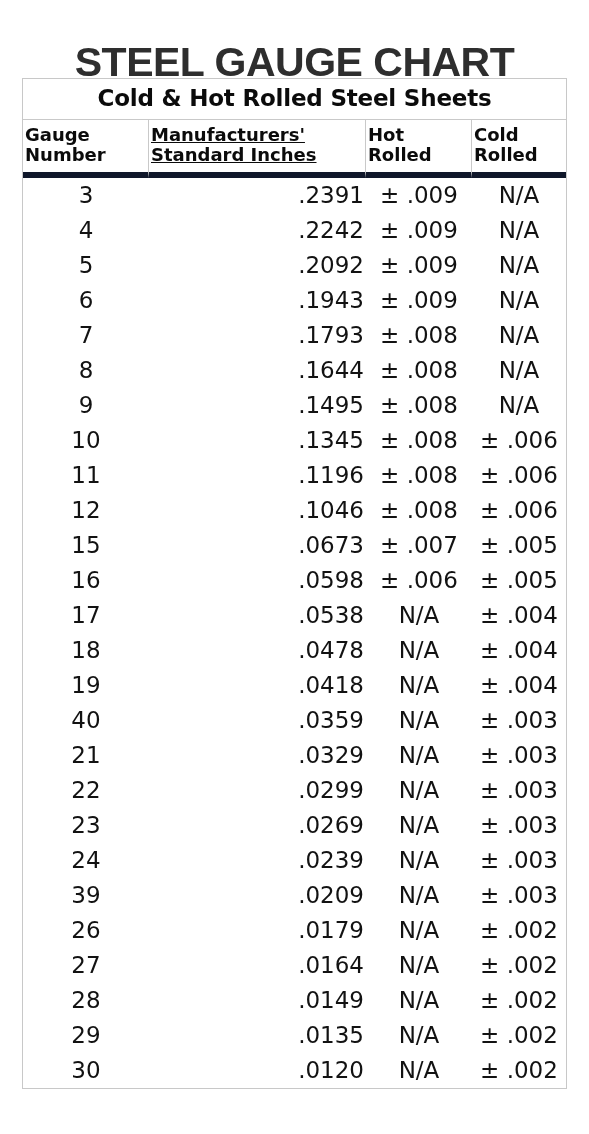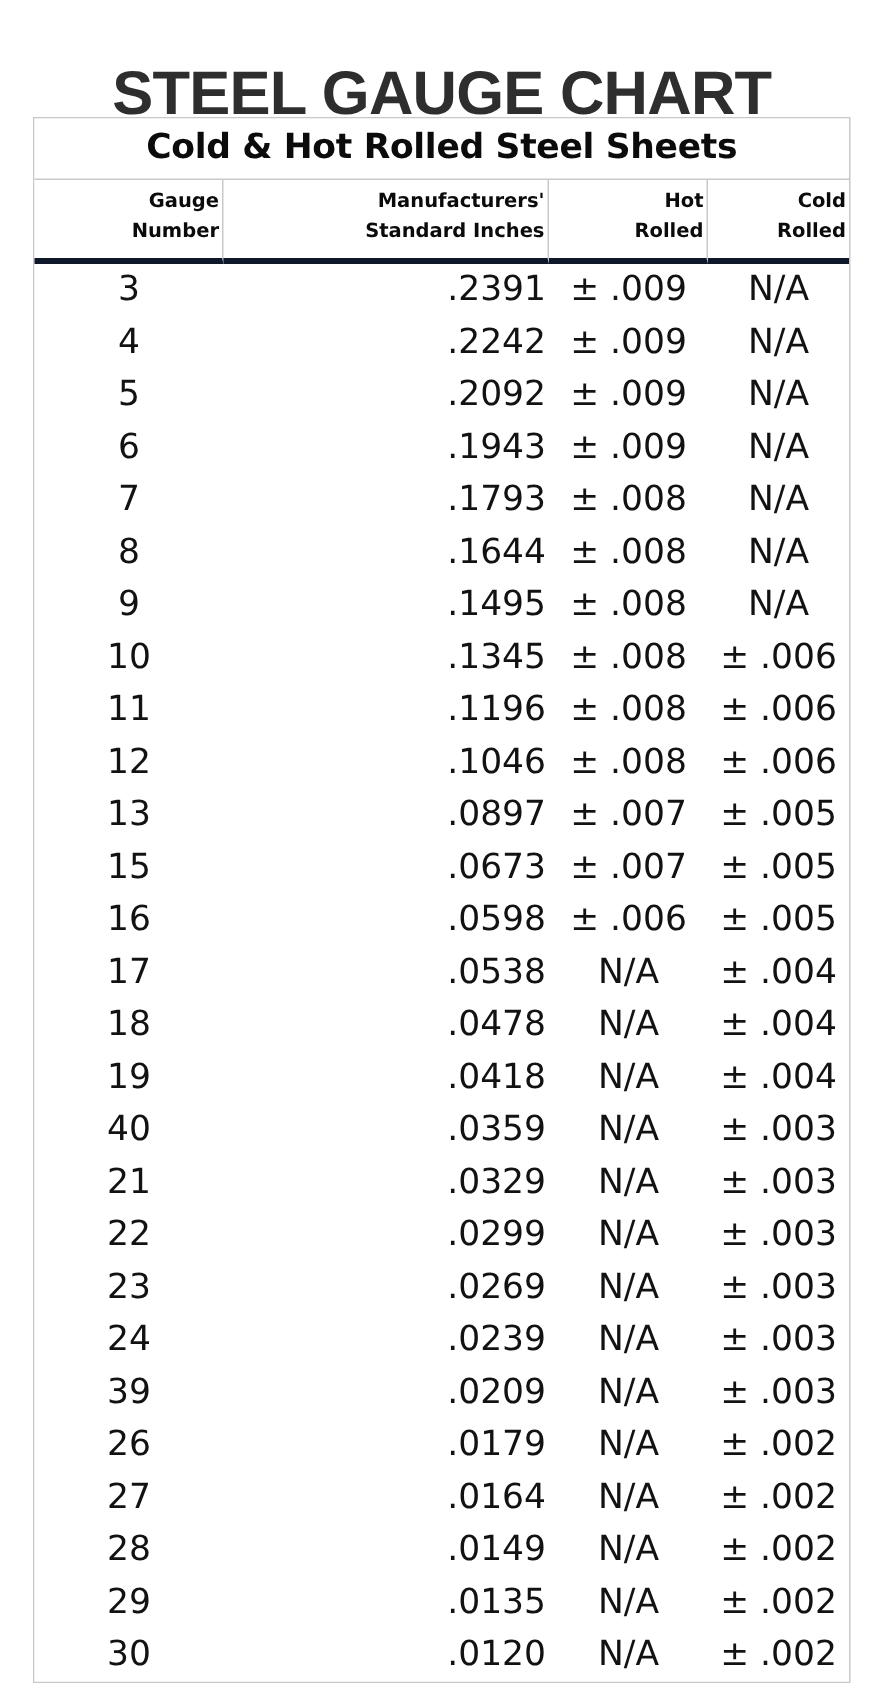--- a/index.html
+++ b/index.html
@@ -68,28 +68,28 @@
     font-weight: bold;
     color: #0b0b0b;
     letter-spacing: -0.2px;
     white-space: nowrap;
     margin-top: 36px;
   }
 
   
   thead th.col-head {
     padding: 5px 2px 7px 2px;
-    text-align: right;
+    text-align: left;
     vertical-align: middle;
     font-family: "DejaVu Sans", "Liberation Sans", sans-serif;
-    font-size: 13px;
+    font-size: 18px;
     font-weight: bold;
     color: #0b0b0b;
     line-height: 20px;
-    border-bottom: 4px solid #0f172a;
+    border-bottom: 6px solid #0f172a;
     border-right: 1px solid #c9c9c9;
     white-space: nowrap;
   }
   thead th.col-head:last-child { border-right: none; }
   .head-line { display: block; }
 
   
   tbody td {
     padding: 1px 2px;
     font-family: "DejaVu Sans", "Liberation Sans", sans-serif;
@@ -100,21 +100,21 @@
     height: 33px;
     text-align: center;
     white-space: nowrap;
   }
   td.c-gauge   { width: 126px; }
   td.c-inches  { width: 217px; text-align: right; }
   td.c-hot     { width: 106px; }
   td.c-cold    { width: 94px; }
 
   th.h-gauge   { width: 126px; }
-  th.h-inches  { width: 217px; }
+  th.h-inches  { width: 217px; text-decoration: underline; }
   th.h-hot     { width: 106px; }
   th.h-cold    { width: 94px; }
 </style>
 </head>
 <body>
 
 <div class="page">
 
   <div class="title-wrap">
     <h1 class="chart-title">STEEL GAUGE CHART</h1>
@@ -200,26 +200,20 @@
             <td class="c-hot">± .008</td>
             <td class="c-cold">± .006</td>
           </tr>
           <tr>
             <td class="c-gauge">12</td>
             <td class="c-inches">.1046</td>
             <td class="c-hot">± .008</td>
             <td class="c-cold">± .006</td>
           </tr>
           <tr>
-            <td class="c-gauge">13</td>
-            <td class="c-inches">.0897</td>
-            <td class="c-hot">± .007</td>
-            <td class="c-cold">± .005</td>
-          </tr>
-          <tr>
             <td class="c-gauge">15</td>
             <td class="c-inches">.0673</td>
             <td class="c-hot">± .007</td>
             <td class="c-cold">± .005</td>
           </tr>
           <tr>
             <td class="c-gauge">16</td>
             <td class="c-inches">.0598</td>
             <td class="c-hot">± .006</td>
             <td class="c-cold">± .005</td>

